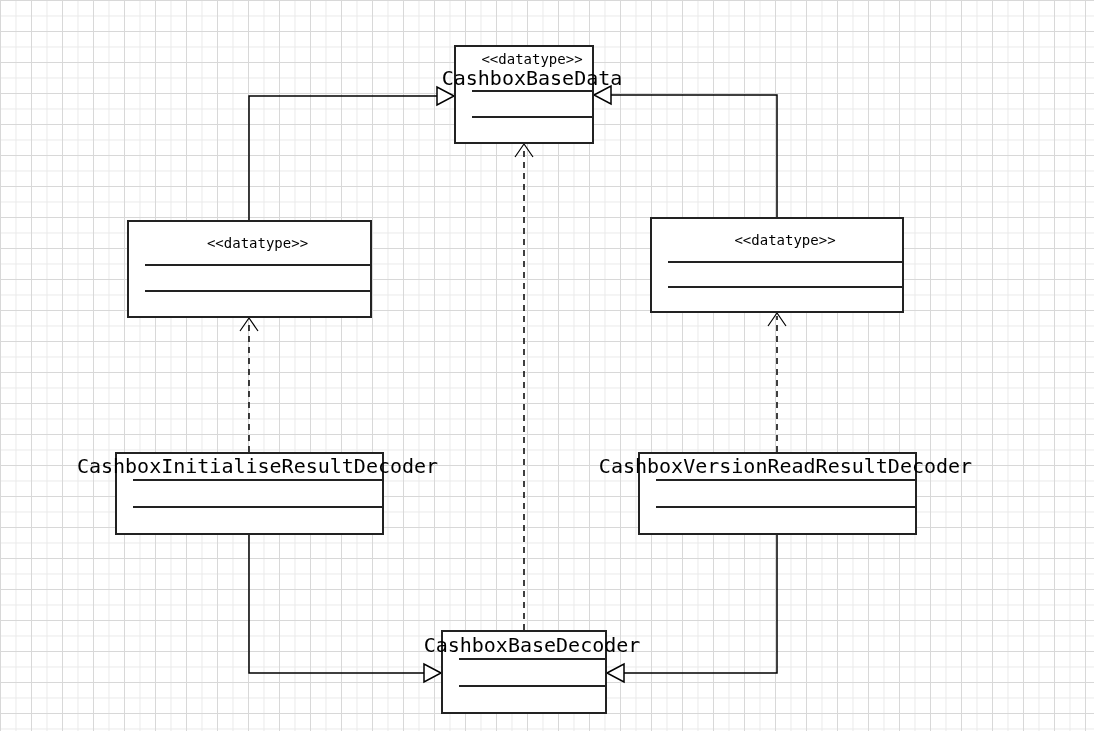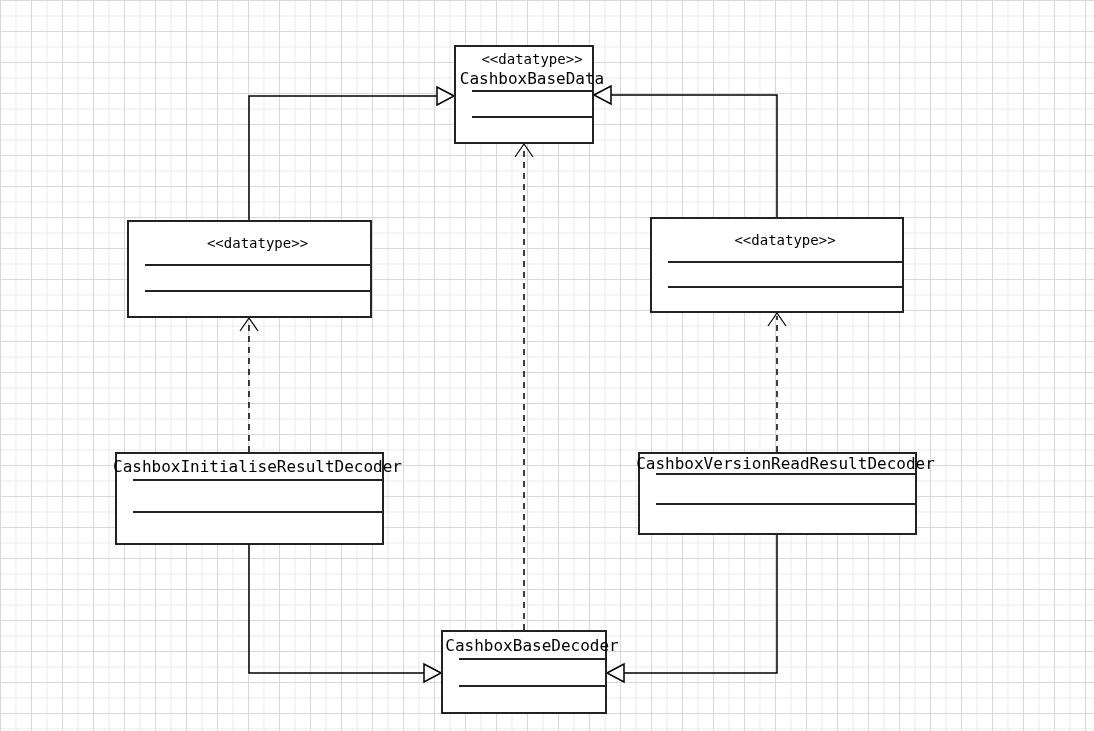--- a/index.html
+++ b/index.html
@@ -38,36 +38,36 @@
   }
   .name-compartment {
     display: flex;
     flex-direction: column;
     align-items: center;
     justify-content: center;
     line-height: 19px;
     white-space: nowrap;
   }
   .stereotype { font-size: 14px; }
-  .class-name { font-size: 16px; }
+  .class-name { font-size: 20px; }
   .compartment {
     border-top: 2px solid #222222;
     flex: 1 1 0;
   }
   
   #box-base-data              { left: 454px; top: 45px;  width: 140px; height: 99px; }
   #box-base-data .name-compartment { height: 43px; }
   #box-init-result-data       { left: 127px; top: 220px; width: 245px; height: 98px; }
   #box-init-result-data .name-compartment { height: 42px; }
   #box-version-result-data    { left: 650px; top: 217px; width: 254px; height: 96px; }
   #box-version-result-data .name-compartment { height: 42px; }
-  #box-init-result-decoder    { left: 115px; top: 452px; width: 269px; height: 93px; }
+  #box-init-result-decoder    { left: 115px; top: 452px; width: 269px; height: 83px; }
   #box-init-result-decoder .name-compartment { height: 25px; }
   #box-version-result-decoder { left: 638px; top: 452px; width: 279px; height: 83px; }
-  #box-version-result-decoder .name-compartment { height: 19px; }
+  #box-version-result-decoder .name-compartment { height: 25px; }
   #box-base-decoder           { left: 441px; top: 630px; width: 166px; height: 84px; }
   #box-base-decoder .name-compartment { height: 26px; justify-content: center; }
 </style>
 </head>
 <body>
 
 <div id="canvas">
 
   <svg id="edges" viewBox="0 0 1094 731" xmlns="http://www.w3.org/2000/svg">
 

